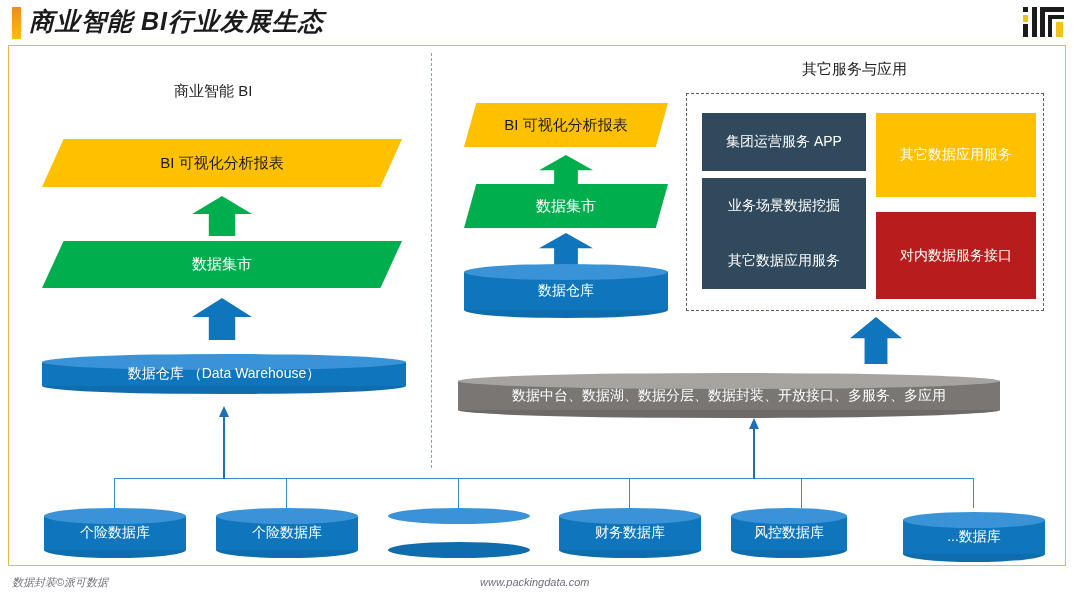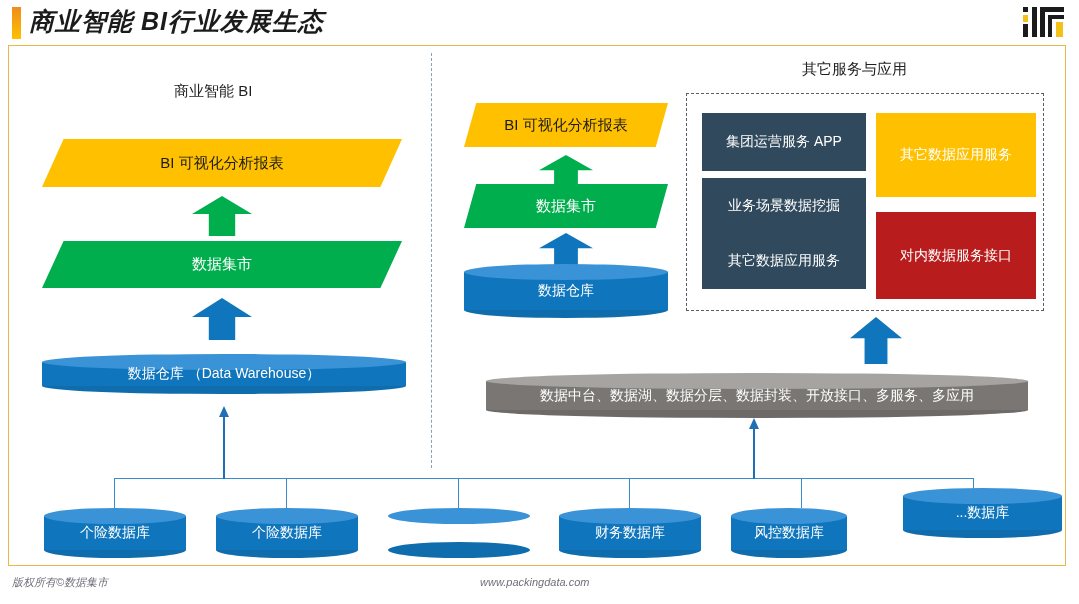--- a/index.html
+++ b/index.html
@@ -188,21 +188,21 @@
 </div>
 <div class="svc orange" style="left:876px;top:113px;width:160px;height:84px;">
   <span>其它数据应用服务</span>
 </div>
 <div class="svc green" style="left:876px;top:212px;width:160px;height:87px;">
   <span>对内数据服务接口</span>
 </div>
 
 <div class="uparrow blue" style="left:850px;top:317px;width:52px;height:47px;"></div>
 
-<div class="cyl gray" style="left:458px;top:373px;width:542px;height:45px;margin-left:28px;">
+<div class="cyl gray" style="left:458px;top:373px;width:542px;height:45px;">
   <div class="bot"></div>
   <div class="body">
     <span>数据中台、数据湖、数据分层、数据封装、开放接口、多服务、多应用</span>
   </div>
   <div class="top"></div>
 </div>
 
 <div class="hline" style="left:114px;top:478px;width:860px;"></div>
 
 <div class="vline" style="left:114px;top:478px;height:30px;"></div>
@@ -251,24 +251,24 @@
   </div>
   <div class="top"></div>
 </div>
 <div class="cyl blue" style="left:731px;top:508px;width:116px;height:50px;">
   <div class="bot"></div>
   <div class="body">
     <span>风控数据库</span>
   </div>
   <div class="top"></div>
 </div>
-<div class="cyl blue" style="left:903px;top:488px;width:159px;height:50px;text-decoration:underline;">
+<div class="cyl blue" style="left:903px;top:512px;width:142px;height:50px;text-decoration:underline;">
   <div class="bot"></div>
   <div class="body">
     <span>...数据库</span>
   </div>
   <div class="top"></div>
 </div>
 
 <div id="footer">
-  <div id="copyright">版权所有©数据集市</div>
+  <div id="copyright">数据封装©派可数据</div>
   <div id="site">www.packingdata.com</div>
 </div>
 
 </body></html>

